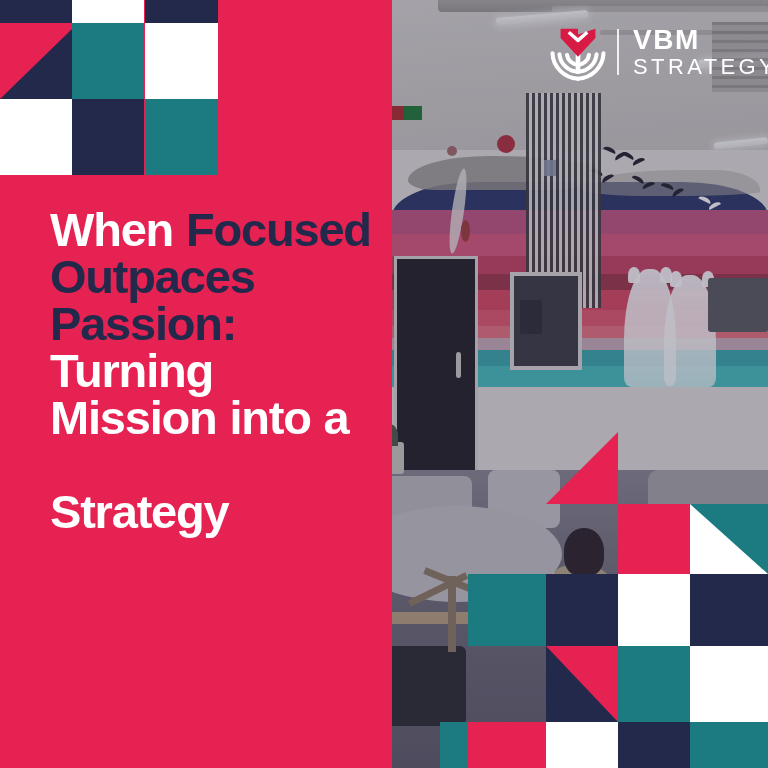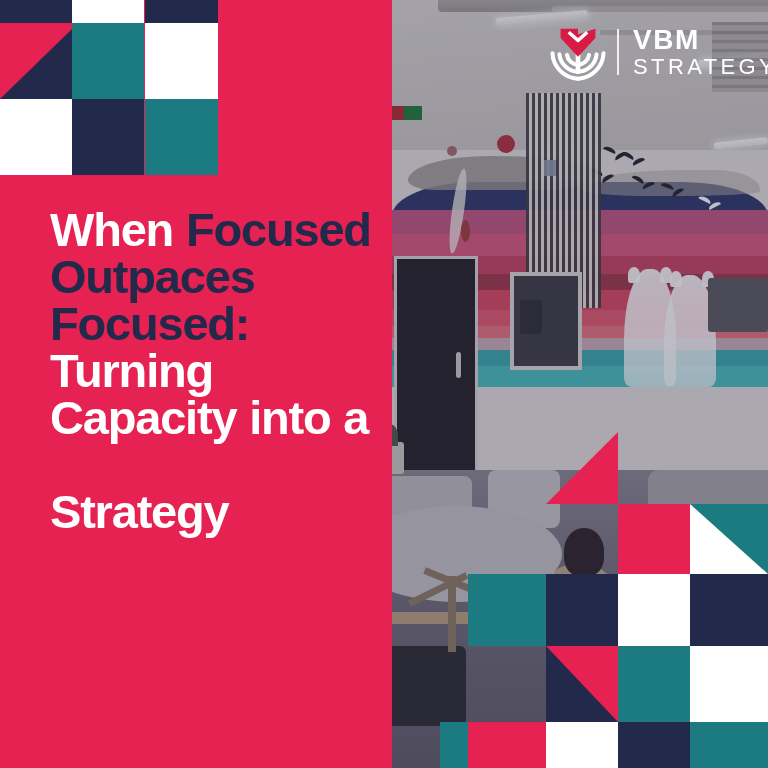--- a/index.html
+++ b/index.html
@@ -346,21 +346,21 @@
     <div class="cell" style="left:178px;top:214px;width:72px;height:76px;background:#1B7B80;"></div>
     <div class="cell" style="left:250px;top:214px;width:78px;height:76px;background:#FFFFFF;"></div>
 
     <div class="cell" style="left:0;top:290px;width:28px;height:46px;background:#1B7B80;"></div>
     <div class="cell" style="left:28px;top:290px;width:78px;height:46px;background:#E62253;"></div>
     <div class="cell" style="left:106px;top:290px;width:72px;height:46px;background:#FFFFFF;"></div>
     <div class="cell" style="left:178px;top:290px;width:72px;height:46px;background:#22294B;"></div>
     <div class="cell" style="left:250px;top:290px;width:78px;height:46px;background:#1B7B80;"></div>
   </div>
 
-  <h1 id="title"><span class="white">When </span><span class="navy">Focused</span><br><span class="navy">Outpaces</span><br><span class="navy">Focused:</span><br><span class="white">Turning</span><br><span class="white">Capacity into a</span><br><br><span class="white">Strategy</span></h1>
+  <h1 id="title"><span class="white">When </span><span class="navy">Focused</span><br><span class="navy">Outpaces</span><br><span class="navy">Passion:</span><br><span class="white">Turning</span><br><span class="white">Mission into a</span><br><br><span class="white">Strategy</span></h1>
 
   <div id="logo">
     <div id="logo-mark">
       <svg viewBox="0 0 100 100" width="58" height="58" aria-hidden="true">
 
         <path d="M50 96 A46 46 0 0 1 6 52" fill="none" stroke="#ffffff" stroke-width="7" stroke-linecap="round"></path>
         <path d="M50 96 A46 46 0 0 0 94 52" fill="none" stroke="#ffffff" stroke-width="7" stroke-linecap="round"></path>
         <path d="M50 84 A33 33 0 0 1 18 54" fill="none" stroke="#ffffff" stroke-width="7" stroke-linecap="round"></path>
         <path d="M50 84 A33 33 0 0 0 82 54" fill="none" stroke="#ffffff" stroke-width="7" stroke-linecap="round"></path>
         <path d="M50 72 A20 20 0 0 1 31 55" fill="none" stroke="#ffffff" stroke-width="7" stroke-linecap="round"></path>

